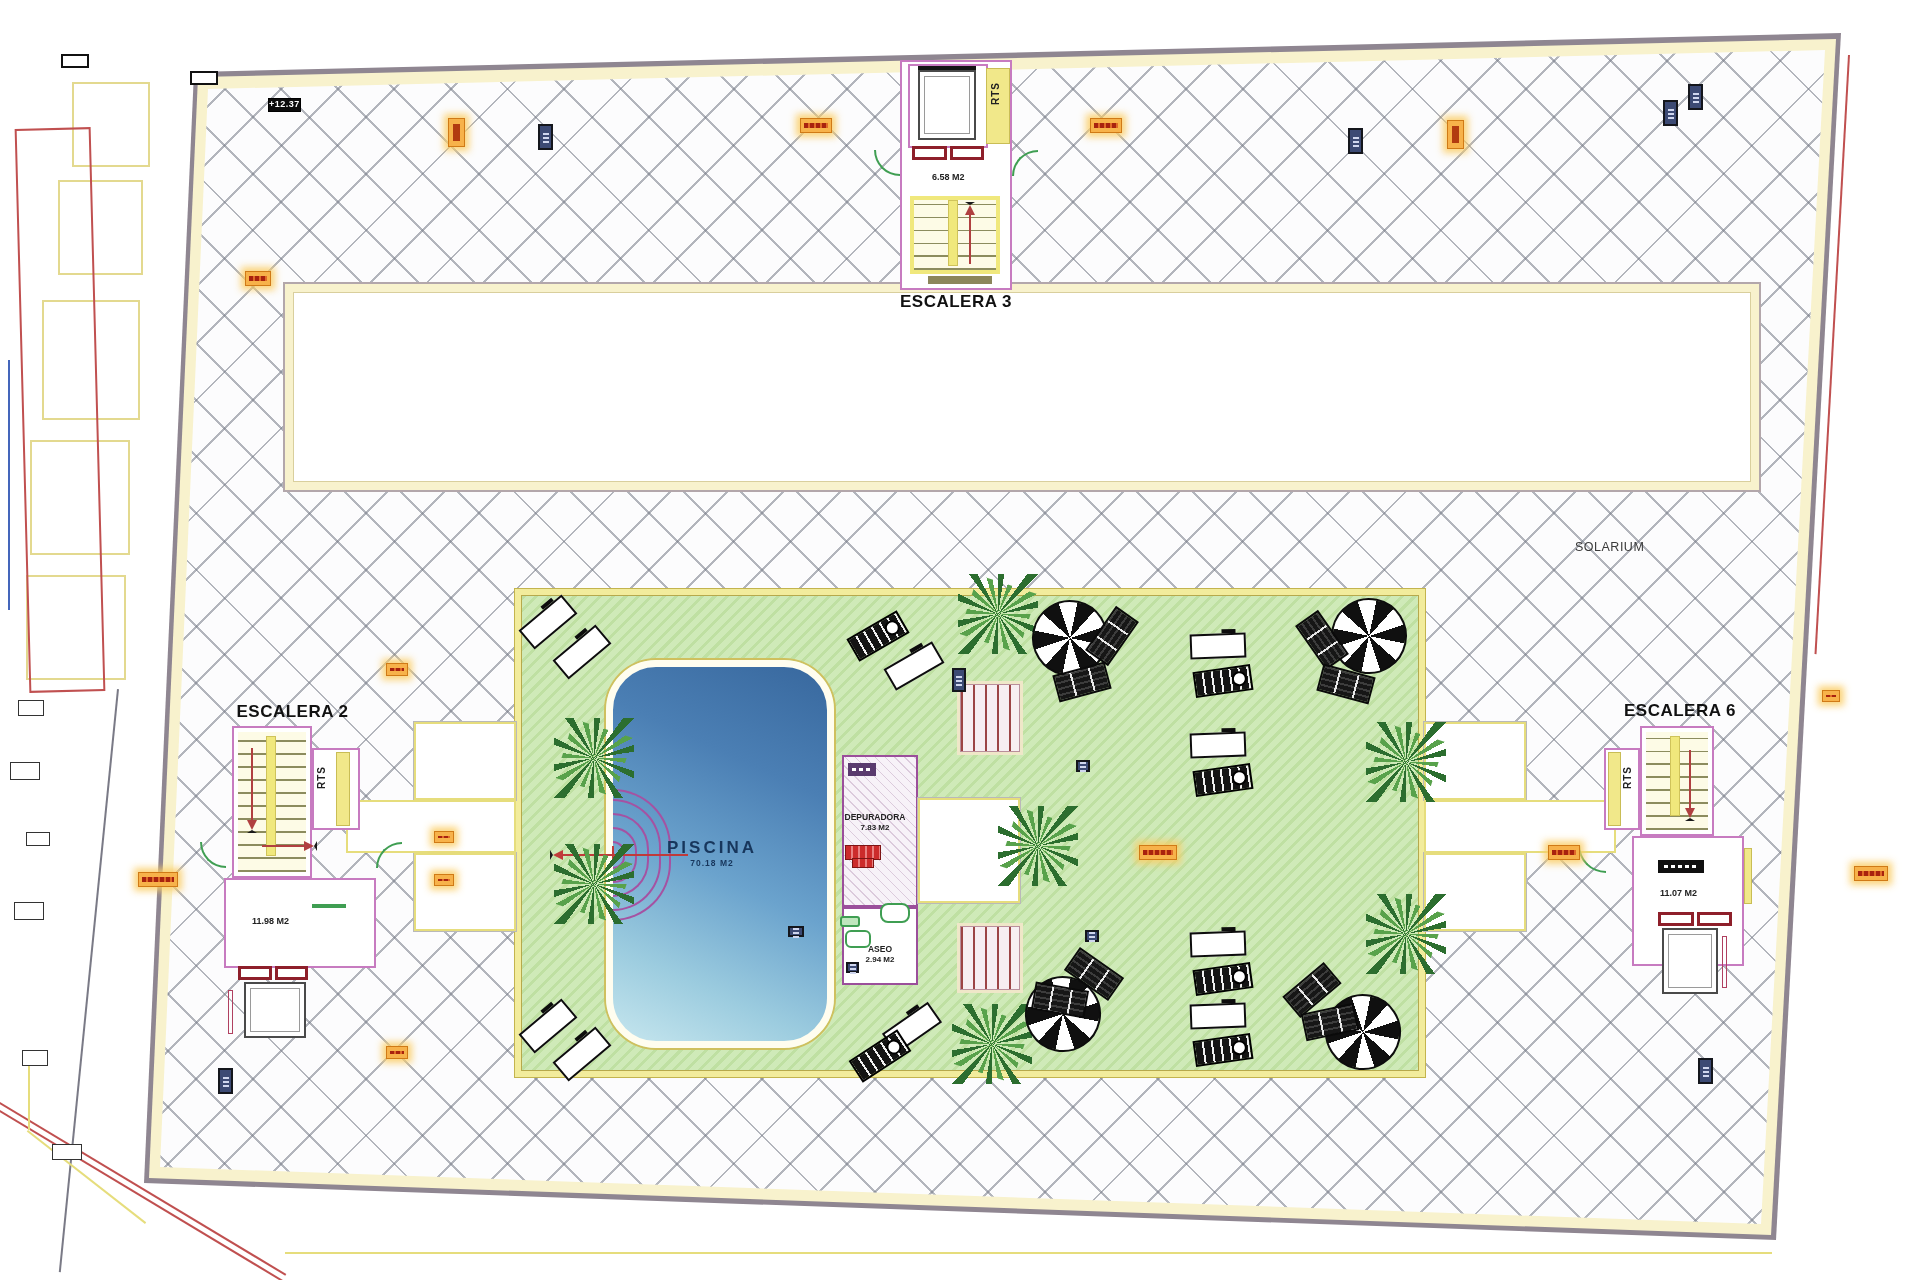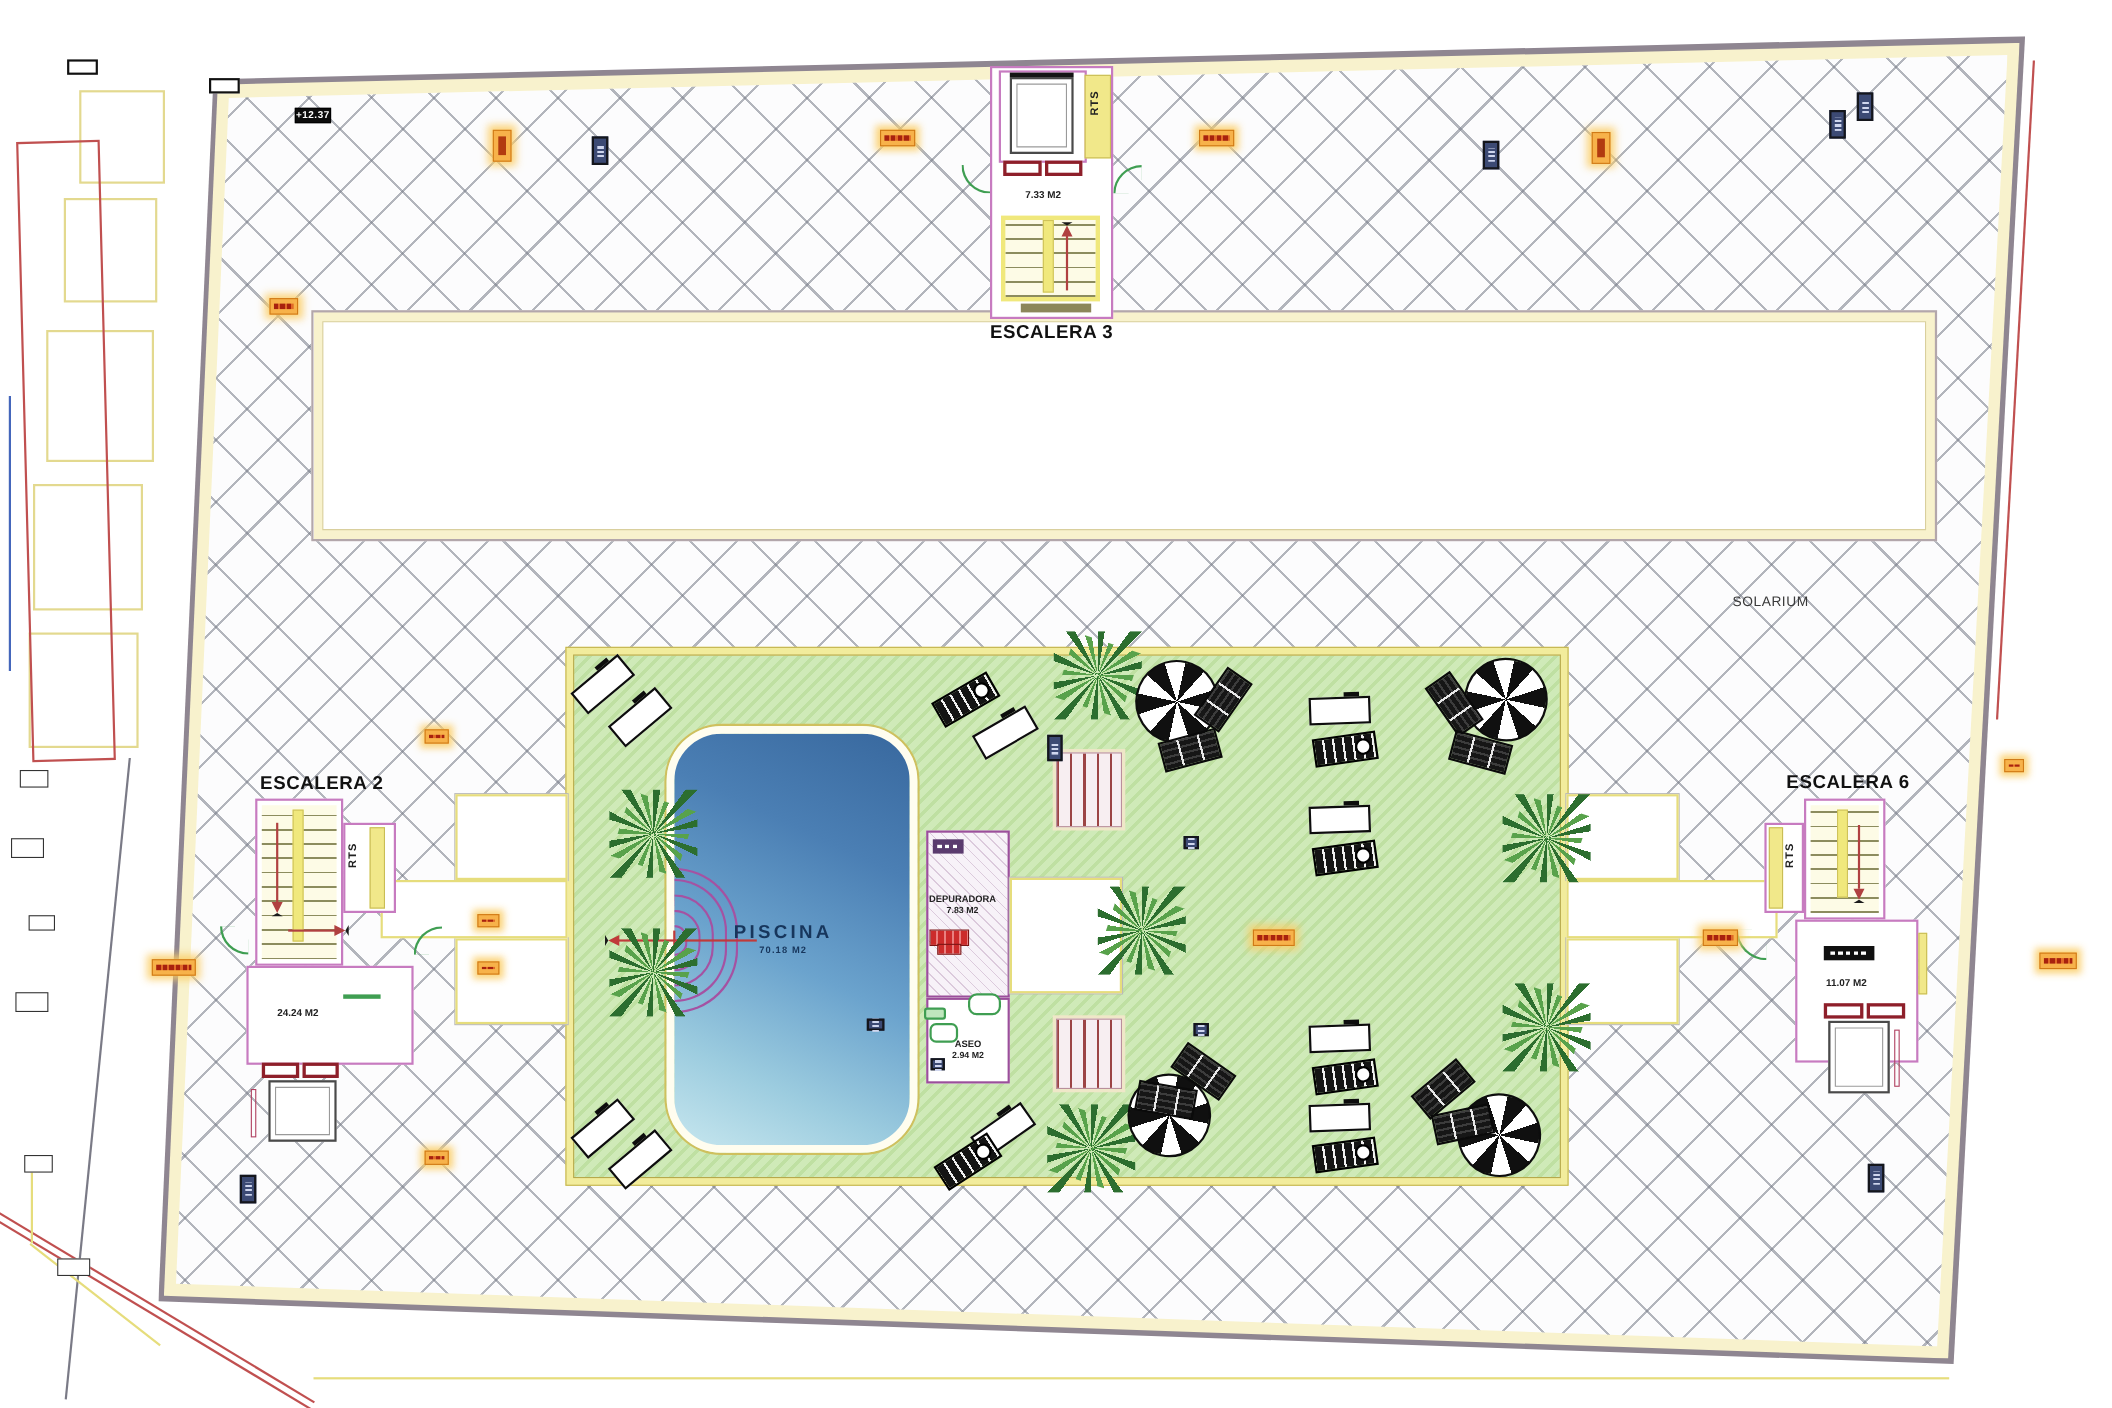--- a/index.html
+++ b/index.html
@@ -219,21 +219,21 @@
   <div class="abs wallbox" style="left:900px;top:60px;width:112px;height:230px;border-color:#c77bc0;"></div>
   <div class="abs wallbox" style="left:908px;top:64px;width:80px;height:84px;"></div>
   <div class="abs shaft" style="left:918px;top:70px;width:58px;height:70px;"></div>
   <div class="abs lintel" style="left:918px;top:66px;width:58px;height:4px;"></div>
   <div class="abs doors" style="left:912px;top:146px;width:72px;height:14px;">
       <i></i>
       <i></i>
     </div>
   <div class="abs rtsbox" style="left:986px;top:68px;width:24px;height:76px;"></div>
   <div class="abs rtstext" style="left:990px;top:82px;">RTS</div>
-  <div class="abs m2" style="left:932px;top:172px;">7.33 M2</div>
+  <div class="abs m2" style="left:932px;top:172px;">6.58 M2</div>
   <div class="abs treads" style="left:910px;top:196px;width:90px;height:78px;border:4px solid #f0e87c;"></div>
   <div class="abs spine" style="left:948px;top:200px;width:10px;height:66px;"></div>
   <div class="abs rline" style="left:969px;top:212px;width:2px;height:52px;background:#b04040;"></div>
   <div class="abs tri tri-up" style="left:965px;top:202px;"></div>
   <div class="abs" style="left:928px;top:276px;width:64px;height:8px;background:#8c865a;"></div>
   <div class="abs arc" style="left:874px;top:150px;width:26px;height:26px;transform:rotate(-90deg);"></div>
   <div class="abs arc" style="left:1012px;top:150px;width:26px;height:26px;"></div>
   <div class="abs stair-title" style="left:886px;top:292px;width:140px;">ESCALERA 3</div>
 
   <div class="abs stair-title" style="left:230px;top:702px;width:125px;">ESCALERA 2</div>
@@ -241,21 +241,21 @@
   <div class="abs treads" style="left:238px;top:732px;width:68px;height:140px;"></div>
   <div class="abs spine" style="left:266px;top:736px;width:10px;height:120px;"></div>
   <div class="abs rline" style="left:251px;top:748px;width:2px;height:72px;background:#b04040;"></div>
   <div class="abs tri tri-down" style="left:247px;top:820px;"></div>
   <div class="abs rline" style="left:262px;top:845px;width:44px;height:2px;background:#b04040;"></div>
   <div class="abs tri tri-right" style="left:304px;top:841px;"></div>
   <div class="abs wallbox" style="left:312px;top:748px;width:48px;height:82px;"></div>
   <div class="abs rtsbox" style="left:336px;top:752px;width:14px;height:74px;"></div>
   <div class="abs rtstext" style="left:316px;top:766px;">RTS</div>
   <div class="abs wallbox" style="left:224px;top:878px;width:152px;height:90px;"></div>
-  <div class="abs m2" style="left:252px;top:916px;">24.24 M2</div>
+  <div class="abs m2" style="left:252px;top:916px;">11.98 M2</div>
   <div class="abs" style="left:312px;top:904px;width:34px;height:4px;background:#3f9e52;"></div>
   <div class="abs arc" style="left:200px;top:842px;width:26px;height:26px;transform:rotate(-90deg);"></div>
   <div class="abs arc" style="left:376px;top:842px;width:26px;height:26px;"></div>
   <div class="abs doors" style="left:238px;top:966px;width:70px;height:14px;">
       <i></i>
       <i></i>
     </div>
   <div class="abs shaft" style="left:244px;top:982px;width:62px;height:56px;"></div>
   <div class="abs" style="left:228px;top:990px;width:5px;height:44px;border:1.5px solid #b04060;box-sizing:border-box;"></div>
 

